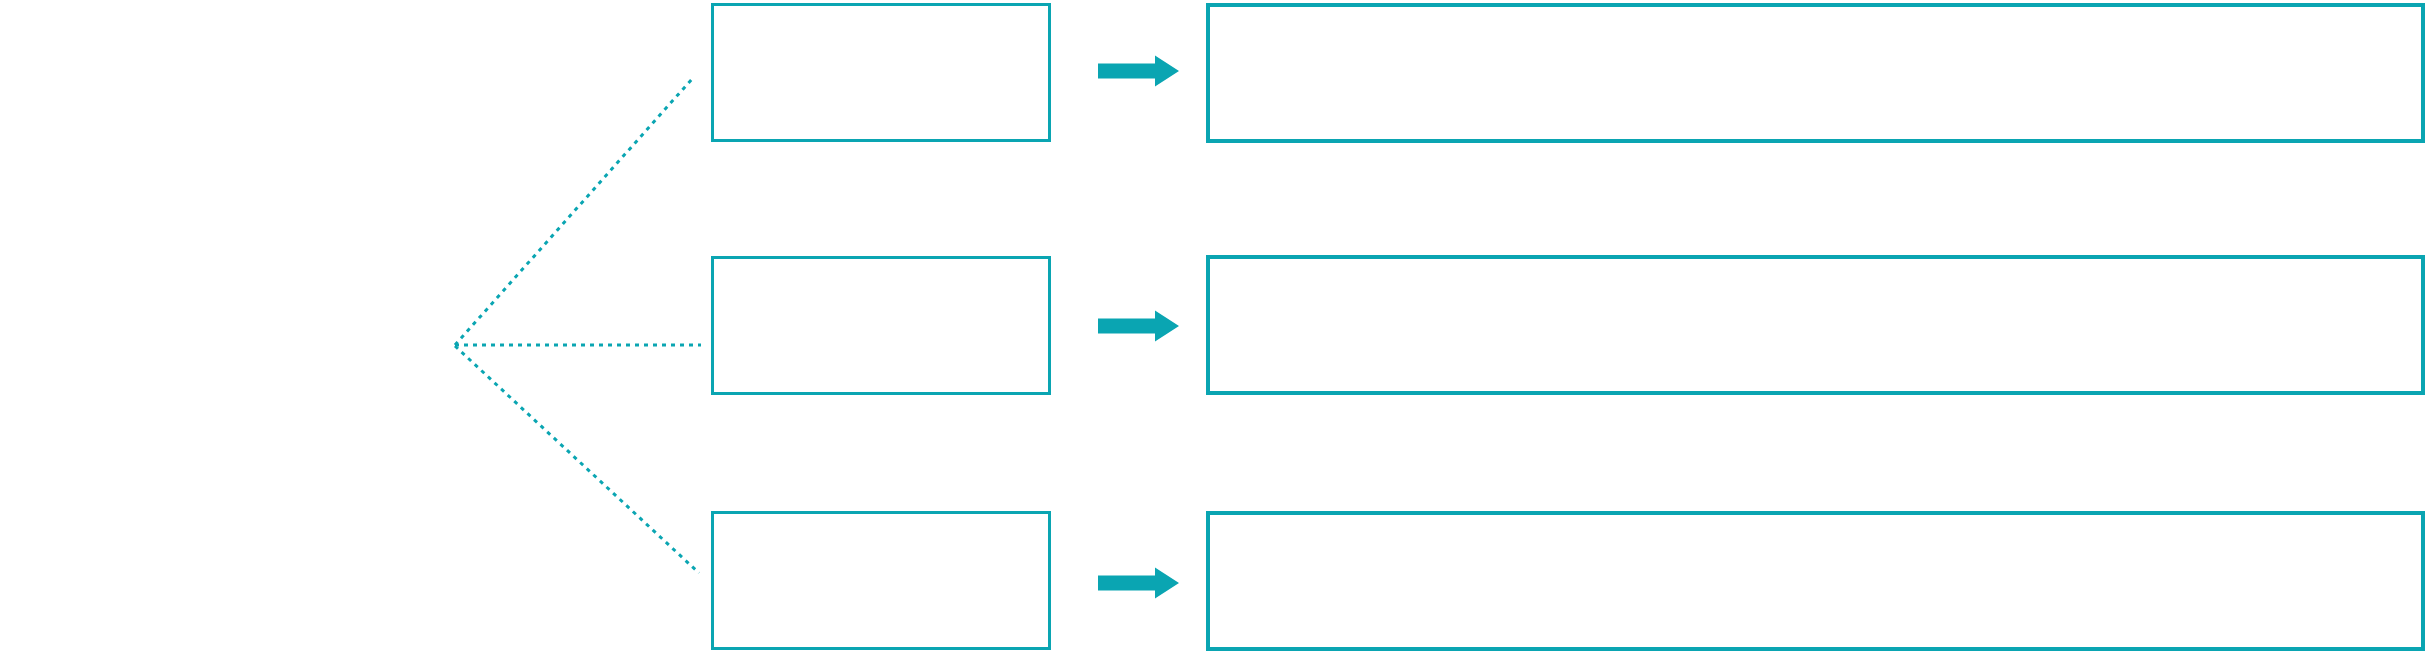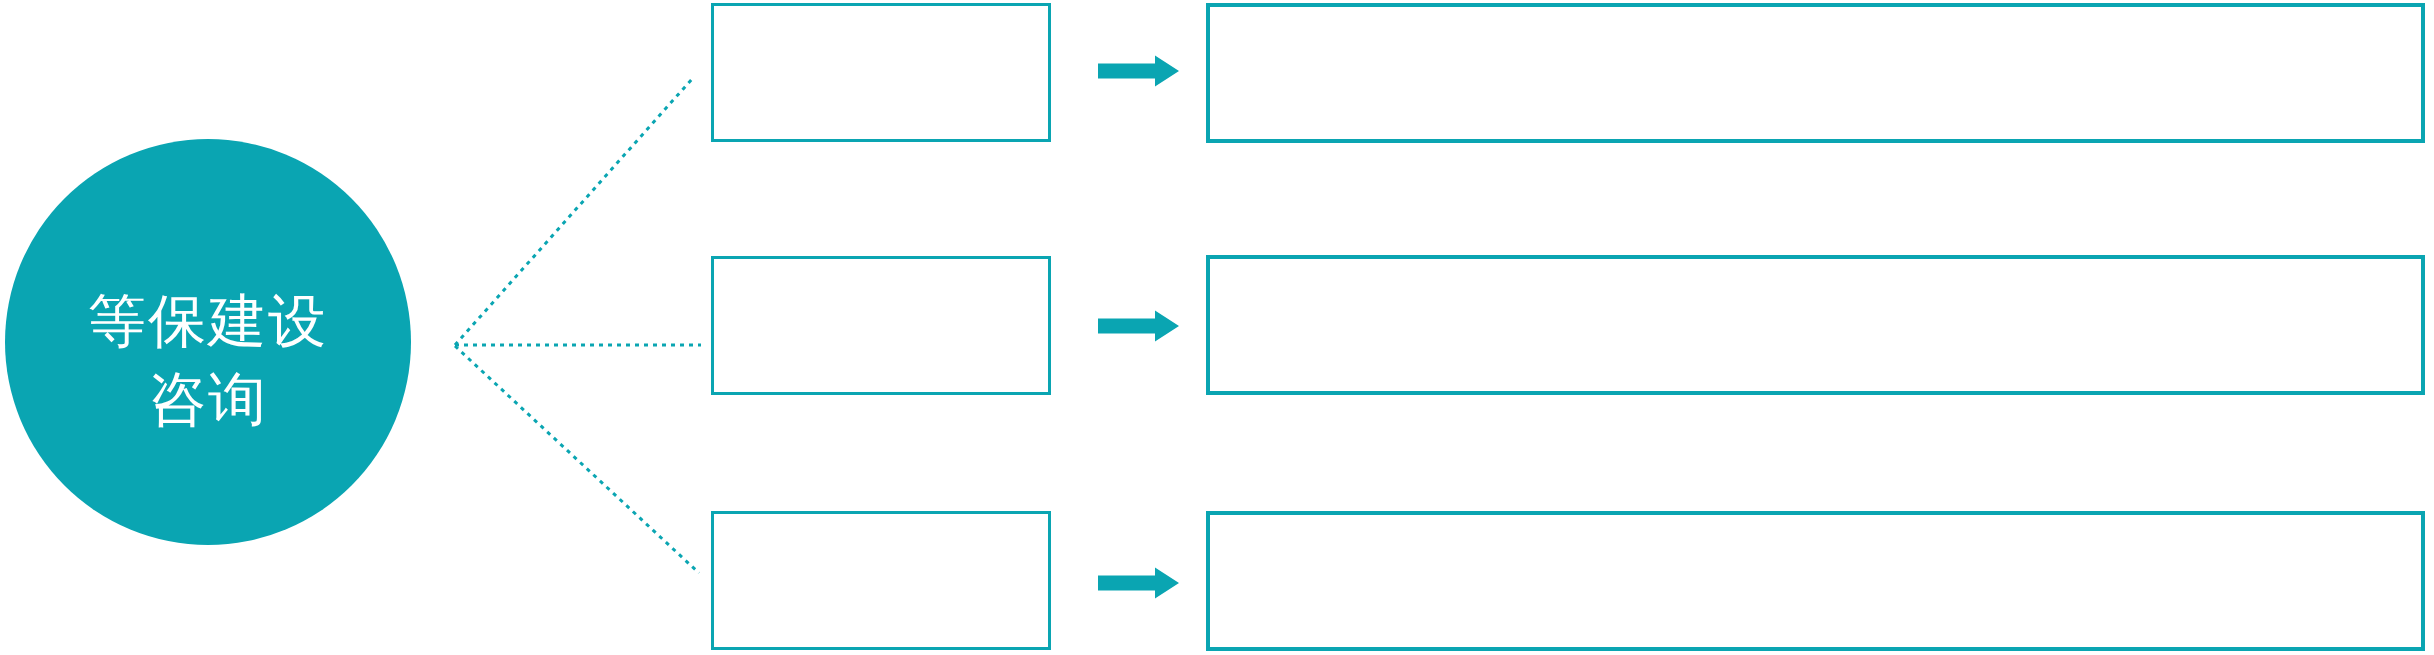--- a/index.html
+++ b/index.html
@@ -98,26 +98,20 @@
   <svg class="connectors" viewBox="0 0 2434 655" xmlns="http://www.w3.org/2000/svg" aria-hidden="true">
     <line class="dashed-line" x1="455" y1="345" x2="692" y2="79"></line>
     <line class="dashed-line" x1="455" y1="345" x2="701" y2="345"></line>
     <line class="dashed-line" x1="455" y1="346" x2="699" y2="573"></line>
 
     <path class="arrow-shape" d="M1098,63.5 H1155 V55.5 L1179,71 L1155,86.5 V78.5 H1098 Z"></path>
     <path class="arrow-shape" d="M1098,318.5 H1155 V310.5 L1179,326 L1155,341.5 V333.5 H1098 Z"></path>
     <path class="arrow-shape" d="M1098,575.5 H1155 V567.5 L1179,583 L1155,598.5 V590.5 H1098 Z"></path>
   </svg>
 
-  <div class="root-circle">
-    <div class="circle-text">
-      <span>等保建设</span>
-      <span>咨询</span>
-    </div>
-  </div>
 
   <div class="step-box row-1">
     <span class="box-label"></span>
   </div>
   <div class="step-box row-2">
     <span class="box-label"></span>
   </div>
   <div class="step-box row-3">
     <span class="box-label"></span>
   </div>

